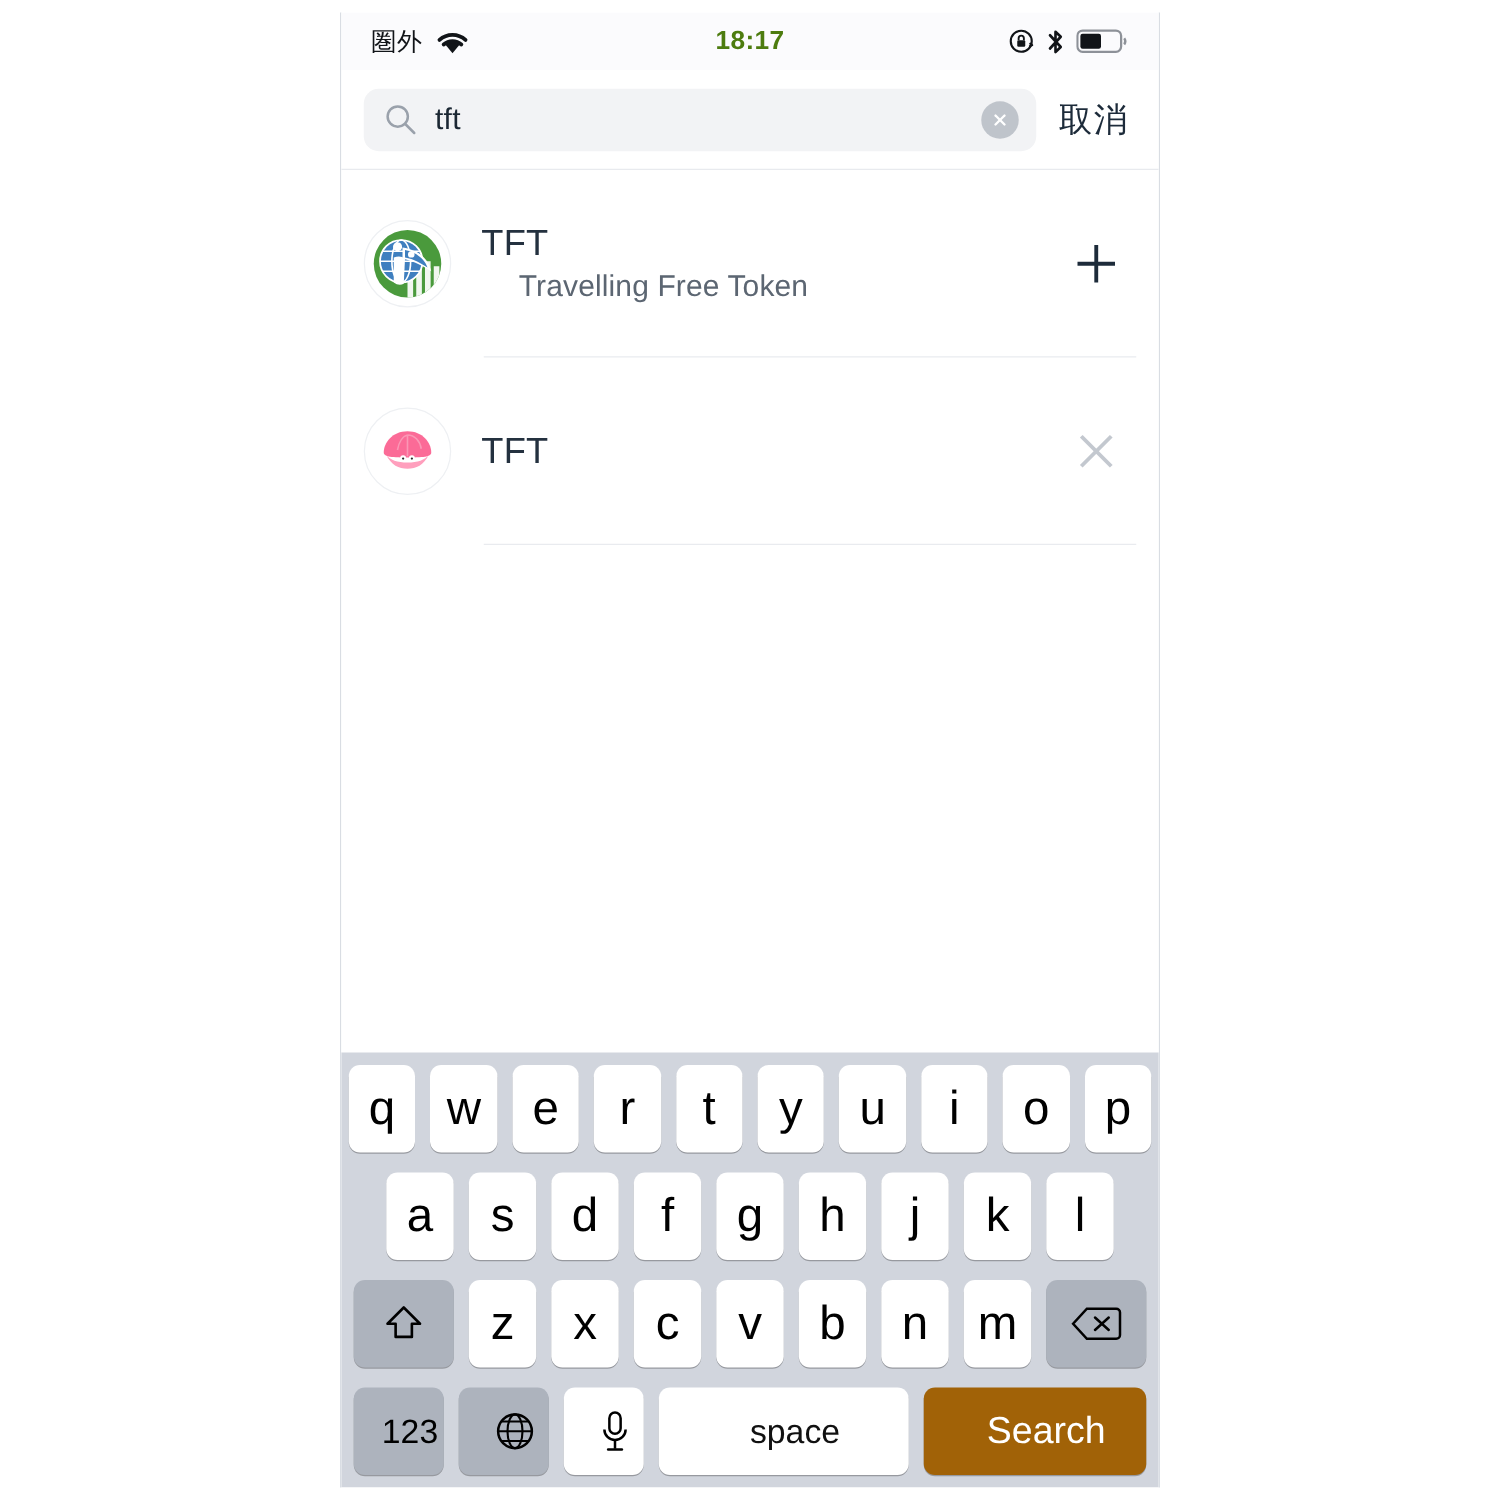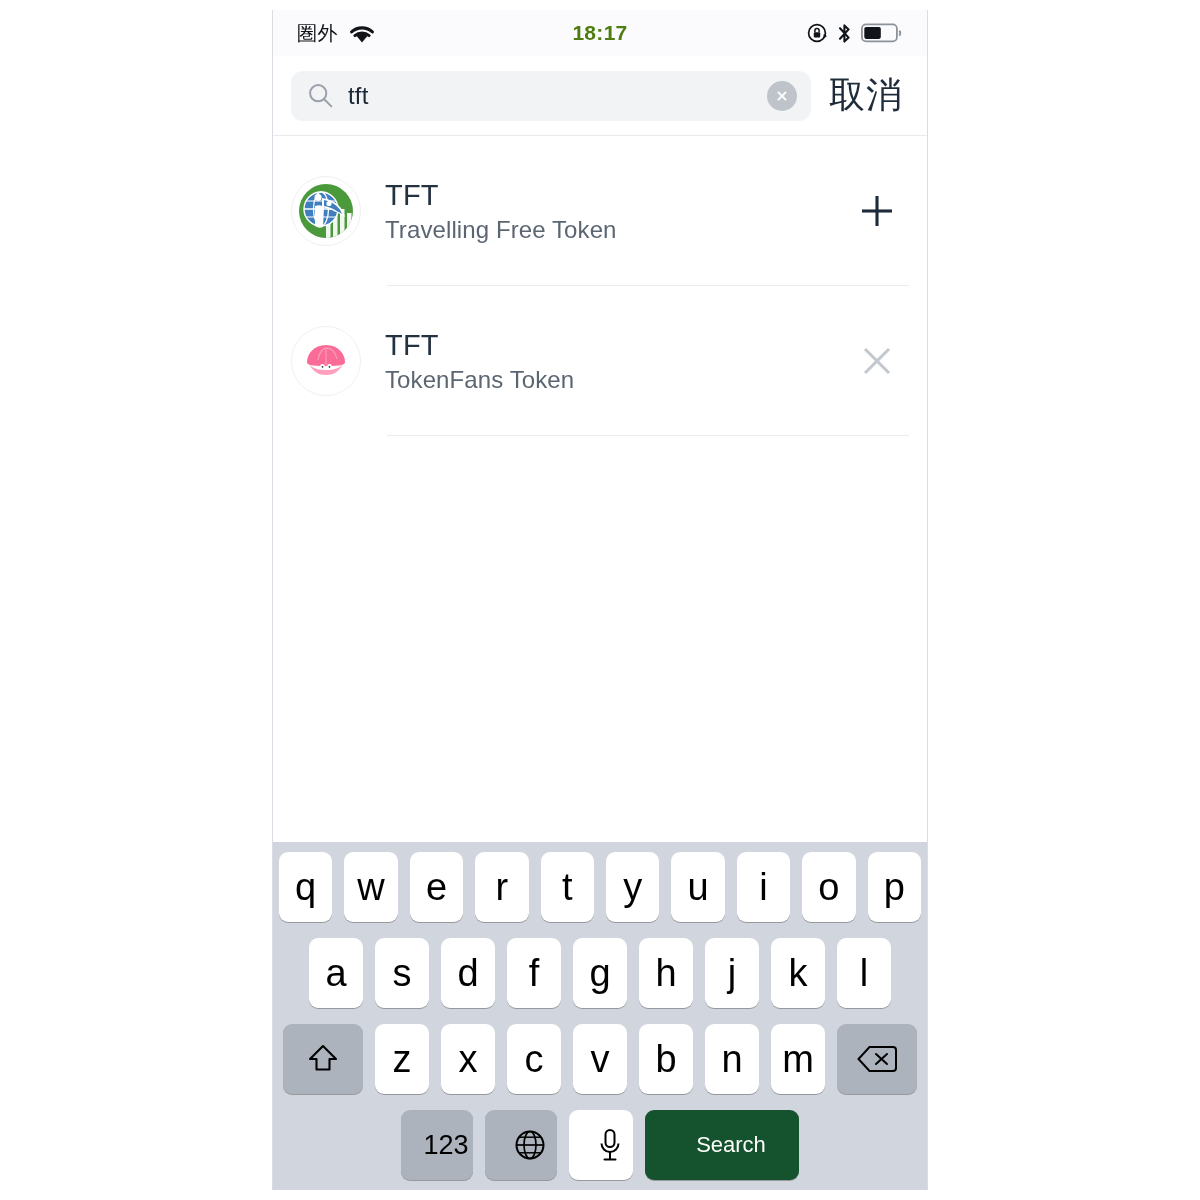--- a/index.html
+++ b/index.html
@@ -90,21 +90,21 @@
     border-radius: 50%;
     background: #bfc4cb;
     display: flex;
     align-items: center;
     justify-content: center;
     flex: 0 0 auto;
     cursor: pointer;
   }
   .cancel-btn {
     flex: 0 0 auto;
-    font-size: 36px;
+    font-size: 27px;
     color: #1d2b3a;
     padding: 0 4px;
     cursor: pointer;
     letter-spacing: 1px;
   }
   
   .results {
     flex: 1 1 auto;
     background: #ffffff;
     overflow: hidden;
@@ -147,20 +147,21 @@
     font-size: 29px;
     color: #24313f;
     line-height: 1.05;
     letter-spacing: 0.2px;
   }
   .token-name {
     font-size: 24px;
     color: #5c6672;
     line-height: 1.05;
     letter-spacing: 0.1px;
+    margin-left: 30px;
   }
   .token-addr {
     font-size: 24px;
     color: #c8ccd2;
     line-height: 1.05;
     letter-spacing: 0.1px;
   }
   .row-action {
     flex: 0 0 auto;
     width: 60px; height: 60px;
@@ -201,24 +202,24 @@
   .key.wide-mod {
     background: #adb3bd;
     width: 80px;
   }
   .key.bottom { height: 70px; padding-left: 18px; }
   .key.num { background: #adb3bd; width: 72px; font-size: 27px; }
   .key.globe { background: #adb3bd; width: 72px; }
   .key.mic { background: #ffffff; width: 64px; }
   .key.space { flex: 1 1 auto; font-size: 27px; color: #111; }
   .key.search {
-    background: #14532d;
+    background: #a16207;
     color: #ffffff;
-    width: 154px;
-    font-size: 22px;
+    width: 178px;
+    font-size: 30px;
   }
   .kb-row.r4 { gap: 12px; padding: 0 4px; }
   svg { display: block; }
 </style>
 </head>
 <body>
 
 <div class="stage">
   <div class="phone">
 
@@ -326,21 +327,20 @@
             <path d="M30 17 C36 17 40 22 41 28 M30 17 C26 18 23 23 22 29 M30 17 L30 34" fill="none" stroke="#f9a6bf" stroke-width="1.3" opacity="0.75"></path>
             <path d="M13 33 C17 41 23 44 30 44 C37 44 43 41 47 33 C44 37 38 39 30 39 C22 39 16 37 13 33 Z" fill="#ff9fbd"></path>
             <circle cx="26.5" cy="35.5" r="2.4" fill="#ffffff"></circle>
             <circle cx="33.5" cy="35.5" r="2.4" fill="#ffffff"></circle>
             <circle cx="26.5" cy="35.8" r="0.9" fill="#2b2b2b"></circle>
             <circle cx="33.5" cy="35.8" r="0.9" fill="#2b2b2b"></circle>
           </svg>
         </div>
         <div class="token-info">
           <span class="token-symbol">TFT</span>
-          <span class="token-name">TokenFans Token</span>
         </div>
         <div class="row-action">
           <svg width="40" height="40" viewBox="0 0 40 40">
             <line x1="8" y1="8" x2="32" y2="32" stroke="#c3c8cf" stroke-width="3.1" stroke-linecap="butt"></line>
             <line x1="32" y1="8" x2="8" y2="32" stroke="#c3c8cf" stroke-width="3.1" stroke-linecap="butt"></line>
           </svg>
         </div>
       </div>
     </div>
 
@@ -413,18 +413,19 @@
         <div class="key mic bottom">
           <span>
             <svg width="26" height="36" viewBox="0 0 26 36">
               <rect x="8.5" y="3" width="9" height="17" rx="4.5" fill="none" stroke="#000000" stroke-width="2"></rect>
               <path d="M4.5 16.5 a8.5 8.5 0 0 0 17 0" fill="none" stroke="#000000" stroke-width="2"></path>
               <line x1="13" y1="25" x2="13" y2="32" stroke="#000000" stroke-width="2"></line>
               <line x1="7.5" y1="32.5" x2="18.5" y2="32.5" stroke="#000000" stroke-width="2" stroke-linecap="round"></line>
             </svg>
           </span>
         </div>
+        <div class="key space bottom">space</div>
         <div class="key search bottom">Search</div>
       </div>
 
     </div>
   </div>
 </div>
 
 </body></html>

